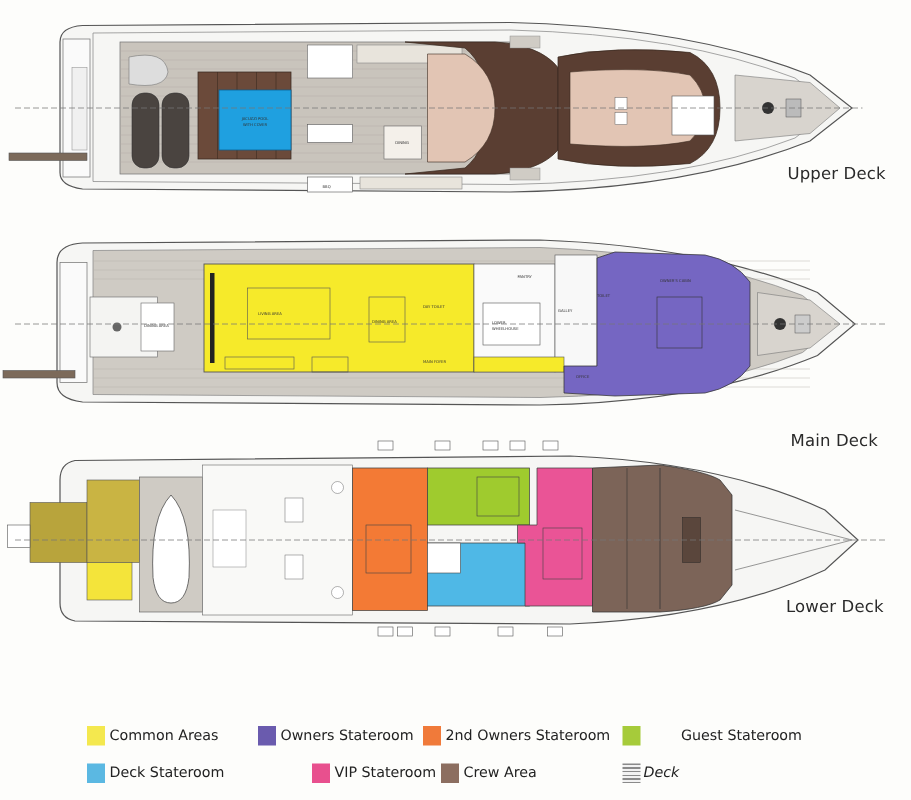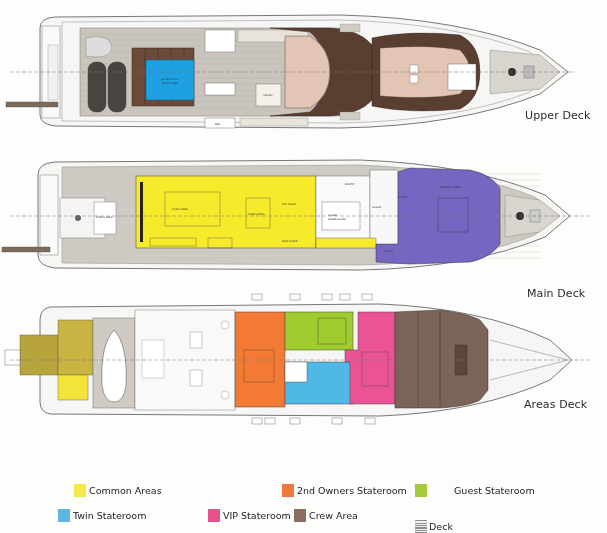--- a/index.html
+++ b/index.html
@@ -197,45 +197,49 @@
       <rect x="322" y="4" width="10" height="6"></rect>
         <rect x="340" y="4" width="10" height="6"></rect>
       <rect x="362" y="4" width="10" height="6"></rect>
       <rect x="252" y="128" width="10" height="6"></rect>
         <rect x="265" y="128" width="10" height="6"></rect>
       <rect x="290" y="128" width="10" height="6"></rect>
         <rect x="332" y="128" width="10" height="6"></rect>
       <rect x="365" y="128" width="10" height="6"></rect>
     </g>
   </svg>
-  <div class="deck-label" style="left:524px;top:108px;">Areas Deck</div>
+  <div class="deck-label" style="left:524px;top:108px;">Lower Deck</div>
 </div>
 
 <div class="legend">
-  <div class="legend-item" style="left:16px;top:3px;">
+  <div class="legend-item" style="left:0;top:3px;">
     <span class="swatch" style="background:#f4e84e;"></span>
     <span class="legend-label">Common Areas</span>
+  </div>
+  <div class="legend-item" style="left:114px;top:3px;">
+    <span class="swatch" style="background:#6a5bae;"></span>
+    <span class="legend-label">Owners Stateroom</span>
   </div>
   <div class="legend-item" style="left:224px;top:3px;">
     <span class="swatch" style="background:#f07a3a;"></span>
     <span class="legend-label">2nd Owners Stateroom</span>
   </div>
   <div class="legend-item" style="left:357px;top:3px;gap:24px;">
     <span class="swatch" style="background:#a6cb3a;"></span>
     <span class="legend-label">Guest Stateroom</span>
   </div>
   <div class="legend-item" style="left:0;top:28px;">
     <span class="swatch" style="background:#5bb8e2;"></span>
-    <span class="legend-label">Twin Stateroom</span>
+    <span class="legend-label">Deck Stateroom</span>
   </div>
   <div class="legend-item" style="left:130px;top:28px;padding-left:20px;">
     <span class="swatch" style="background:#e8508e;"></span>
     <span class="legend-label">VIP Stateroom</span>
   </div>
   <div class="legend-item" style="left:236px;top:28px;text-align:right;">
     <span class="swatch" style="background:#8c6e60;"></span>
     <span class="legend-label">Crew Area</span>
   </div>
-  <div class="legend-item" style="left:357px;top:39px;">
+  <div class="legend-item" style="left:357px;top:28px;font-style:italic;">
     <span class="deck-swatch"></span>
     <span class="legend-label">Deck</span>
   </div>
 </div>
 
 </body></html>

